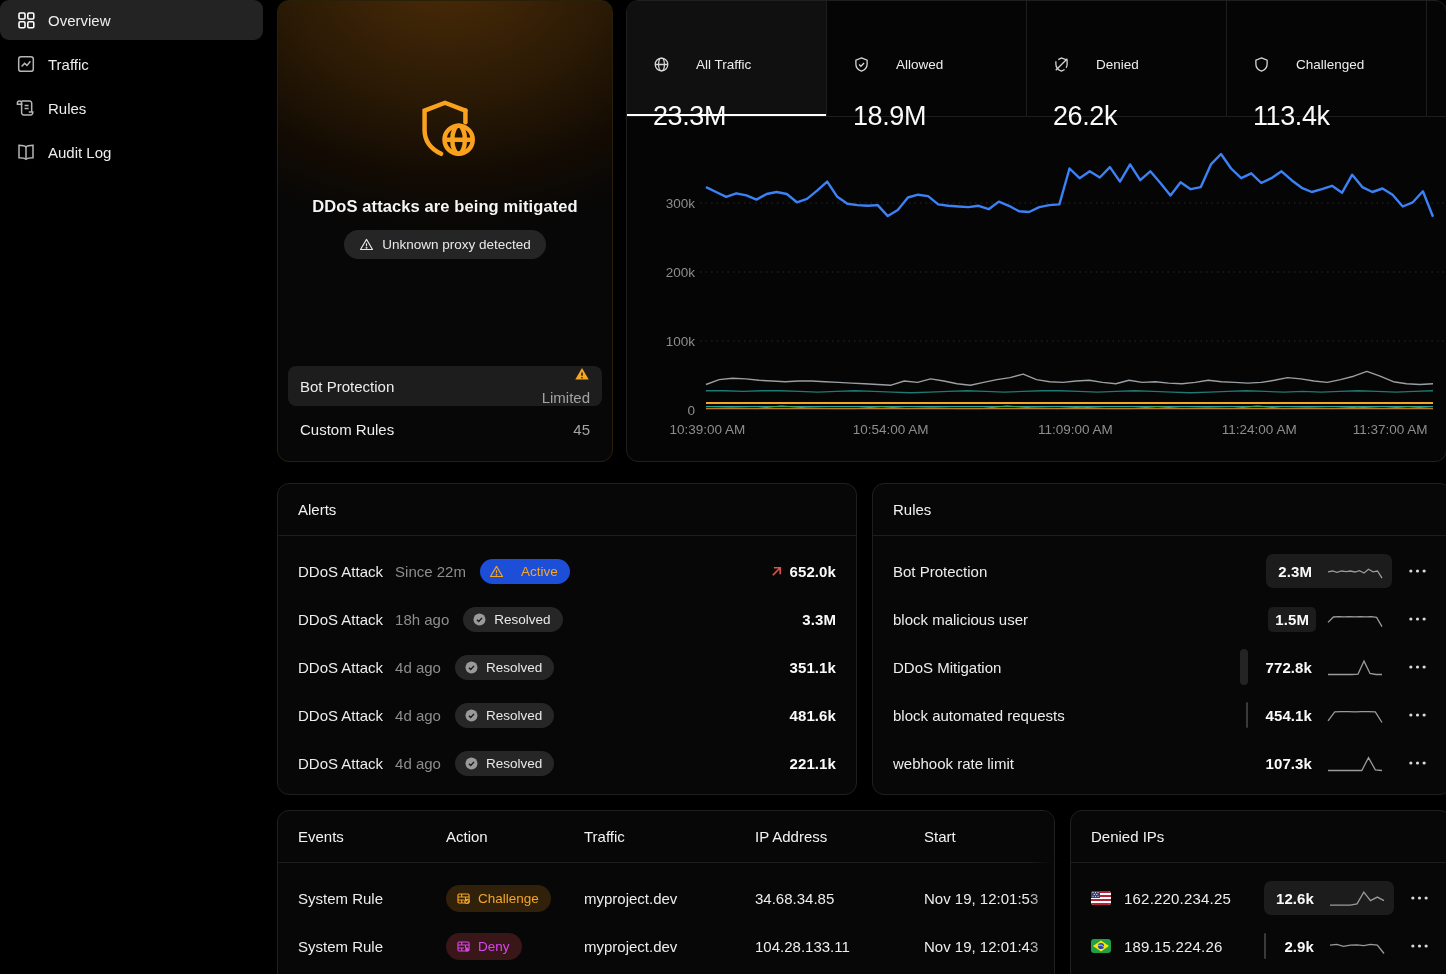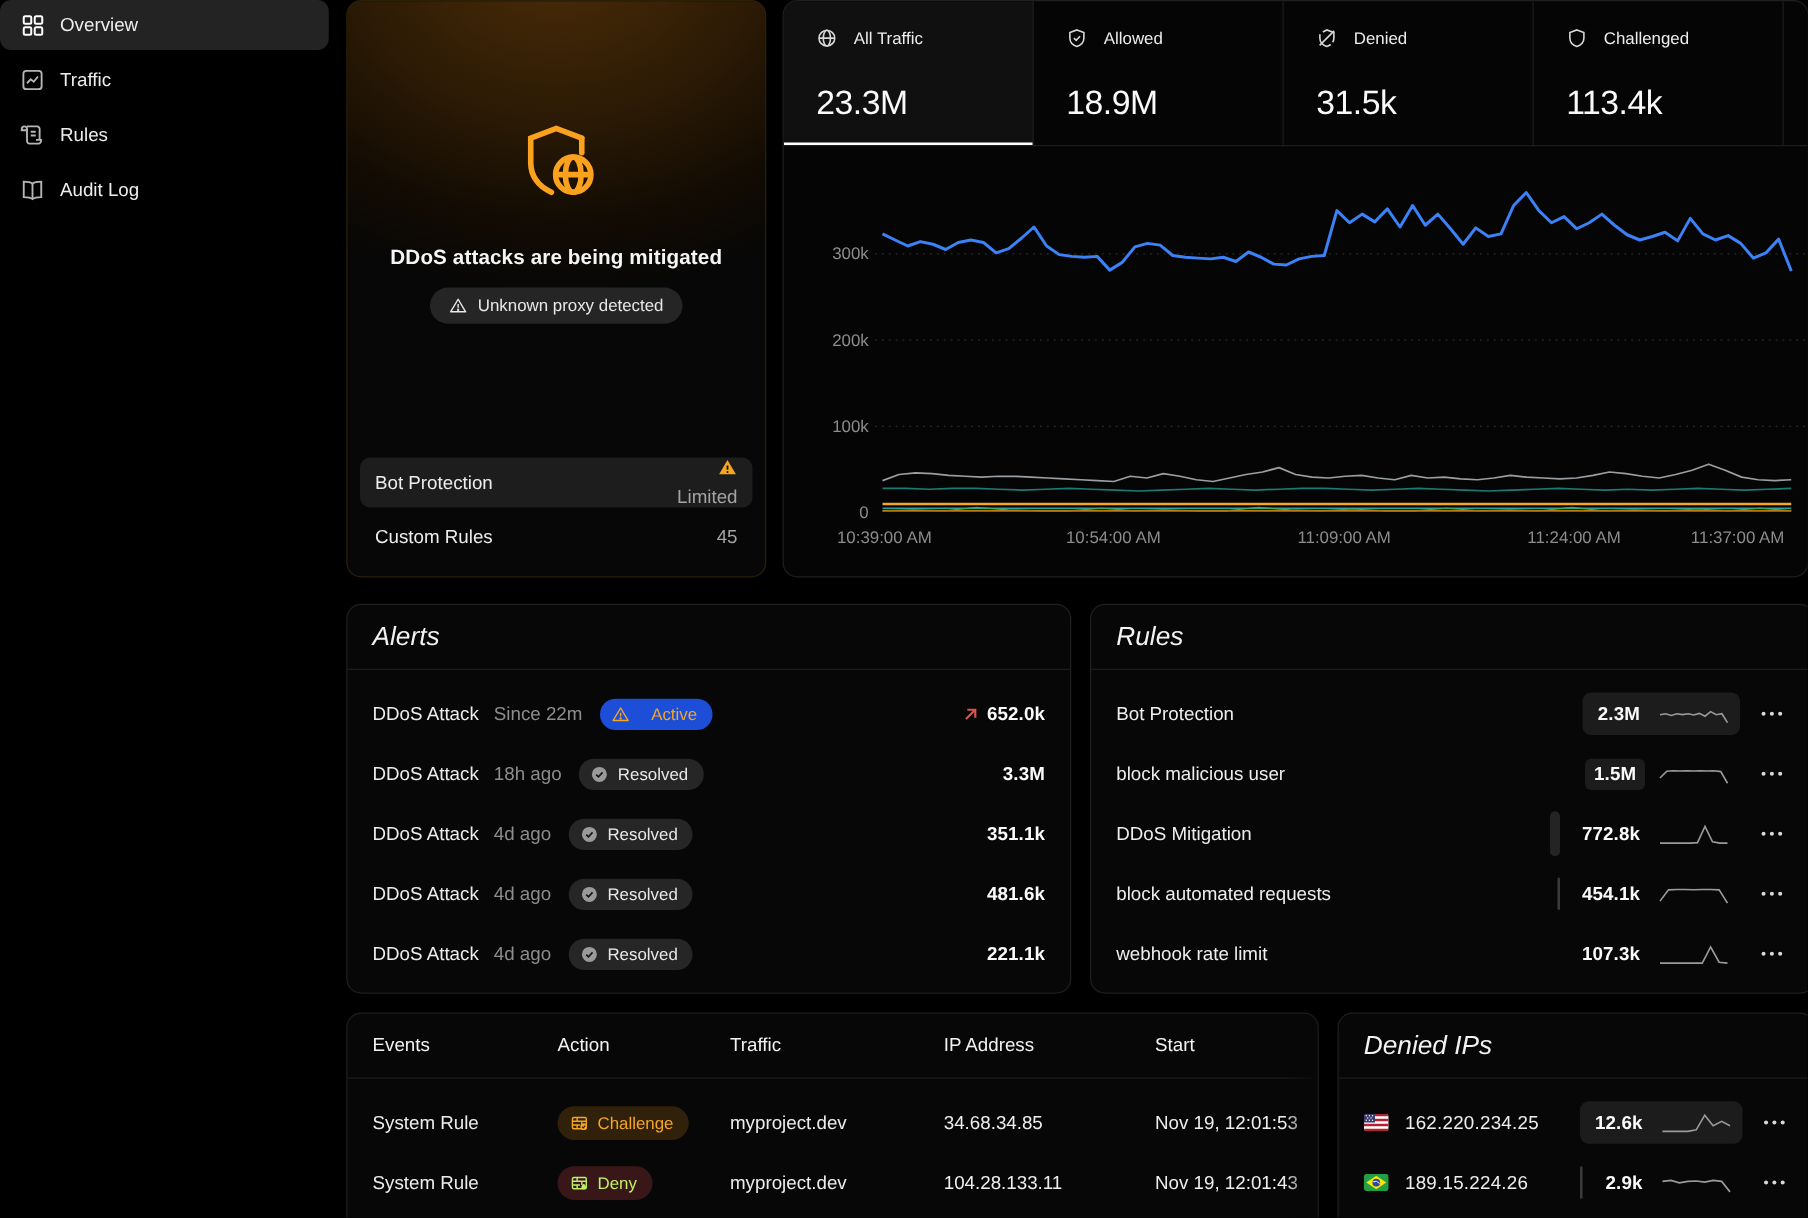--- a/index.html
+++ b/index.html
@@ -11,21 +11,21 @@
   .side-item { display:flex; align-items:center; gap:12px; height:40px; margin:0 0 4px 0;
     padding:0 4px 0 16px; border-radius:9px; color:#ededed; font-size:15px; cursor:pointer; }
   .side-item .ic { width:20px; height:20px; color:#b5b5b5; flex:0 0 20px; display:flex; }
   .side-item.active { background:#232323; }
   .side-item.active .ic { color:#fff; }
   .side-item svg { width:100%; height:100%; }
 
   
   .panel { position:absolute; background:#070707; border:1px solid #1f1f1f; border-radius:12px; }
   .panel-head { height:52px; display:flex; align-items:center; padding:0 20px;
-    font-size:21px; color:#f2f2f2; border-bottom:1px solid #1d1d1d;font-style:italic; }
+    font-size:15px; color:#f2f2f2; border-bottom:1px solid #1d1d1d; }
 
   
   .mitigation { left:277px; top:0; width:336px; height:462px; overflow:hidden;
     background:#0a0a0a; border-color:#2a2008;
     background-image:radial-gradient(130% 75% at 50% -8%, #4d2d08 0%, #2b1a05 38%, #120b03 62%, #070707 78%); }
   .hero { position:absolute; left:0; top:0; width:100%; text-align:center; }
   .hero-icon { margin:94px auto 0; width:70px; height:70px; color:#faa21e; }
   .hero-title { margin-top:32px; font-size:16.5px; font-weight:700; color:#f5f5f5; letter-spacing:.1px; }
   .hero-badge { display:inline-flex; align-items:center; gap:8px; margin-top:14px;
     background:rgba(48,48,48,.75); border-radius:999px; padding:7px 15px; font-size:13.5px; color:#e8e8e8; }
@@ -36,21 +36,21 @@
   .mini-row.hl { background:#1d1d1d; }
   .mini-row .mr-right { display:flex; align-items:flex-end; gap:7px; color:#a3a3a3;flex-direction:column; }
   .mini-row .ic { width:16px; height:16px; color:#f5a623; display:flex; }
 
   
   .traffic { left:626px; top:0; width:821px; height:462px; overflow:hidden; background:#050505; }
   .tabs { display:flex; height:116px; border-bottom:1px solid #1d1d1d; }
   .tab { width:200px; padding:21px 0 0 26px; border-right:1px solid #1d1d1d; position:relative; cursor:pointer; }
   .tab.active { background:#101010; }
   .tab.active:after { content:""; position:absolute; left:0; right:0; bottom:0; height:2px; background:#fff; }
-  .tab-top { display:flex; align-items:center; gap:13px; font-size:13.5px; color:#ededed; }
+  .tab-top { display:flex; align-items:center; gap:26px; font-size:13.5px; color:#ededed;margin-top:34px; }
   .tab-top .ic { width:17px; height:17px; color:#d8d8d8; display:flex; }
   .tab-val { margin-top:28px; font-size:27px; font-weight:500; color:#fafafa; letter-spacing:-.4px; }
   .chart-wrap { position:absolute; left:0; top:117px; right:0; bottom:0; }
 
   
   .alerts { left:277px; top:483px; width:580px; height:312px; }
   .rules  { left:872px; top:483px; width:580px; height:312px; }
   .rows { padding-top:11px; }
   .lrow { height:48px; display:flex; align-items:center; padding:0 20px; font-size:15px; cursor:pointer; }
   .lrow .nm { color:#ededed; }
@@ -79,21 +79,21 @@
   
   .events { left:277px; top:810px; width:778px; height:176px; overflow:hidden; }
   .ev-grid { display:grid; grid-template-columns:148px 138px 171px 169px 1fr; align-items:center; padding:0 20px; }
   .ev-head { height:52px; border-bottom:1px solid #1d1d1d; font-size:15px; color:#f2f2f2; }
   .ev-row { height:48px; font-size:15px; cursor:pointer; }
   .ev-rows { padding-top:11px; }
   .abadge { display:inline-flex; align-items:center; gap:7px; border-radius:999px; padding:6px 12px 6px 10px;
     font-size:13.5px; width:fit-content; }
   .abadge .ic { width:15px; height:15px; display:flex; }
   .abadge.challenge { background:#31210a; color:#f5a623; }
-  .abadge.deny { background:#391719; color:#bef264; }
+  .abadge.deny { background:#391719; color:#d946ef; }
   .ev-fade { position:absolute; top:0; right:0; width:26px; height:100%;
     background:linear-gradient(to right, rgba(7,7,7,0), #070707); pointer-events:none; }
 
   
   .ips { left:1070px; top:810px; width:382px; height:176px; overflow:hidden; }
   .ip-row { height:48px; display:flex; align-items:center; padding:0 14px 0 20px; font-size:15px; cursor:pointer; }
   .ip-rows { padding-top:11px; }
   .flag { width:20px; height:14px; border-radius:3px; overflow:hidden; margin-right:13px; flex:0 0 20px; display:flex; }
   .flag svg { width:100%; height:100%; }
   .ip-txt { color:#ededed; flex:1; letter-spacing:.2px; }
@@ -218,21 +218,21 @@
       <div class="tab">
         <div class="tab-top">
           <span class="ic">
             <svg viewBox="0 0 20 20" fill="none" stroke="currentColor" stroke-width="1.5">
               <path d="M6.2,4.2 L10,2.3 L16.6,4.8 V9.8 c0,1.6 -.4,3 -1.2,4.1 M13.6,16 c-1,.74 -2.2,1.3 -3.6,1.8 C6,16.4 3.4,13.8 3.4,9.8 V6.3"></path>
               <path d="M3.2,16.8 L16.8,3.2"></path>
             </svg>
           </span>
           <span>Denied</span>
         </div>
-        <div class="tab-val">31.5k</div>
+        <div class="tab-val">26.2k</div>
       </div>
       <div class="tab">
         <div class="tab-top">
           <span class="ic">
             <svg viewBox="0 0 20 20" fill="none" stroke="currentColor" stroke-width="1.5">
               <path d="M10,2.3 L16.6,4.8 V9.8 C16.6,13.8 14,16.4 10,17.8 C6,16.4 3.4,13.8 3.4,9.8 V4.8 Z"></path>
             </svg>
           </span>
           <span>Challenged</span>
         </div>

